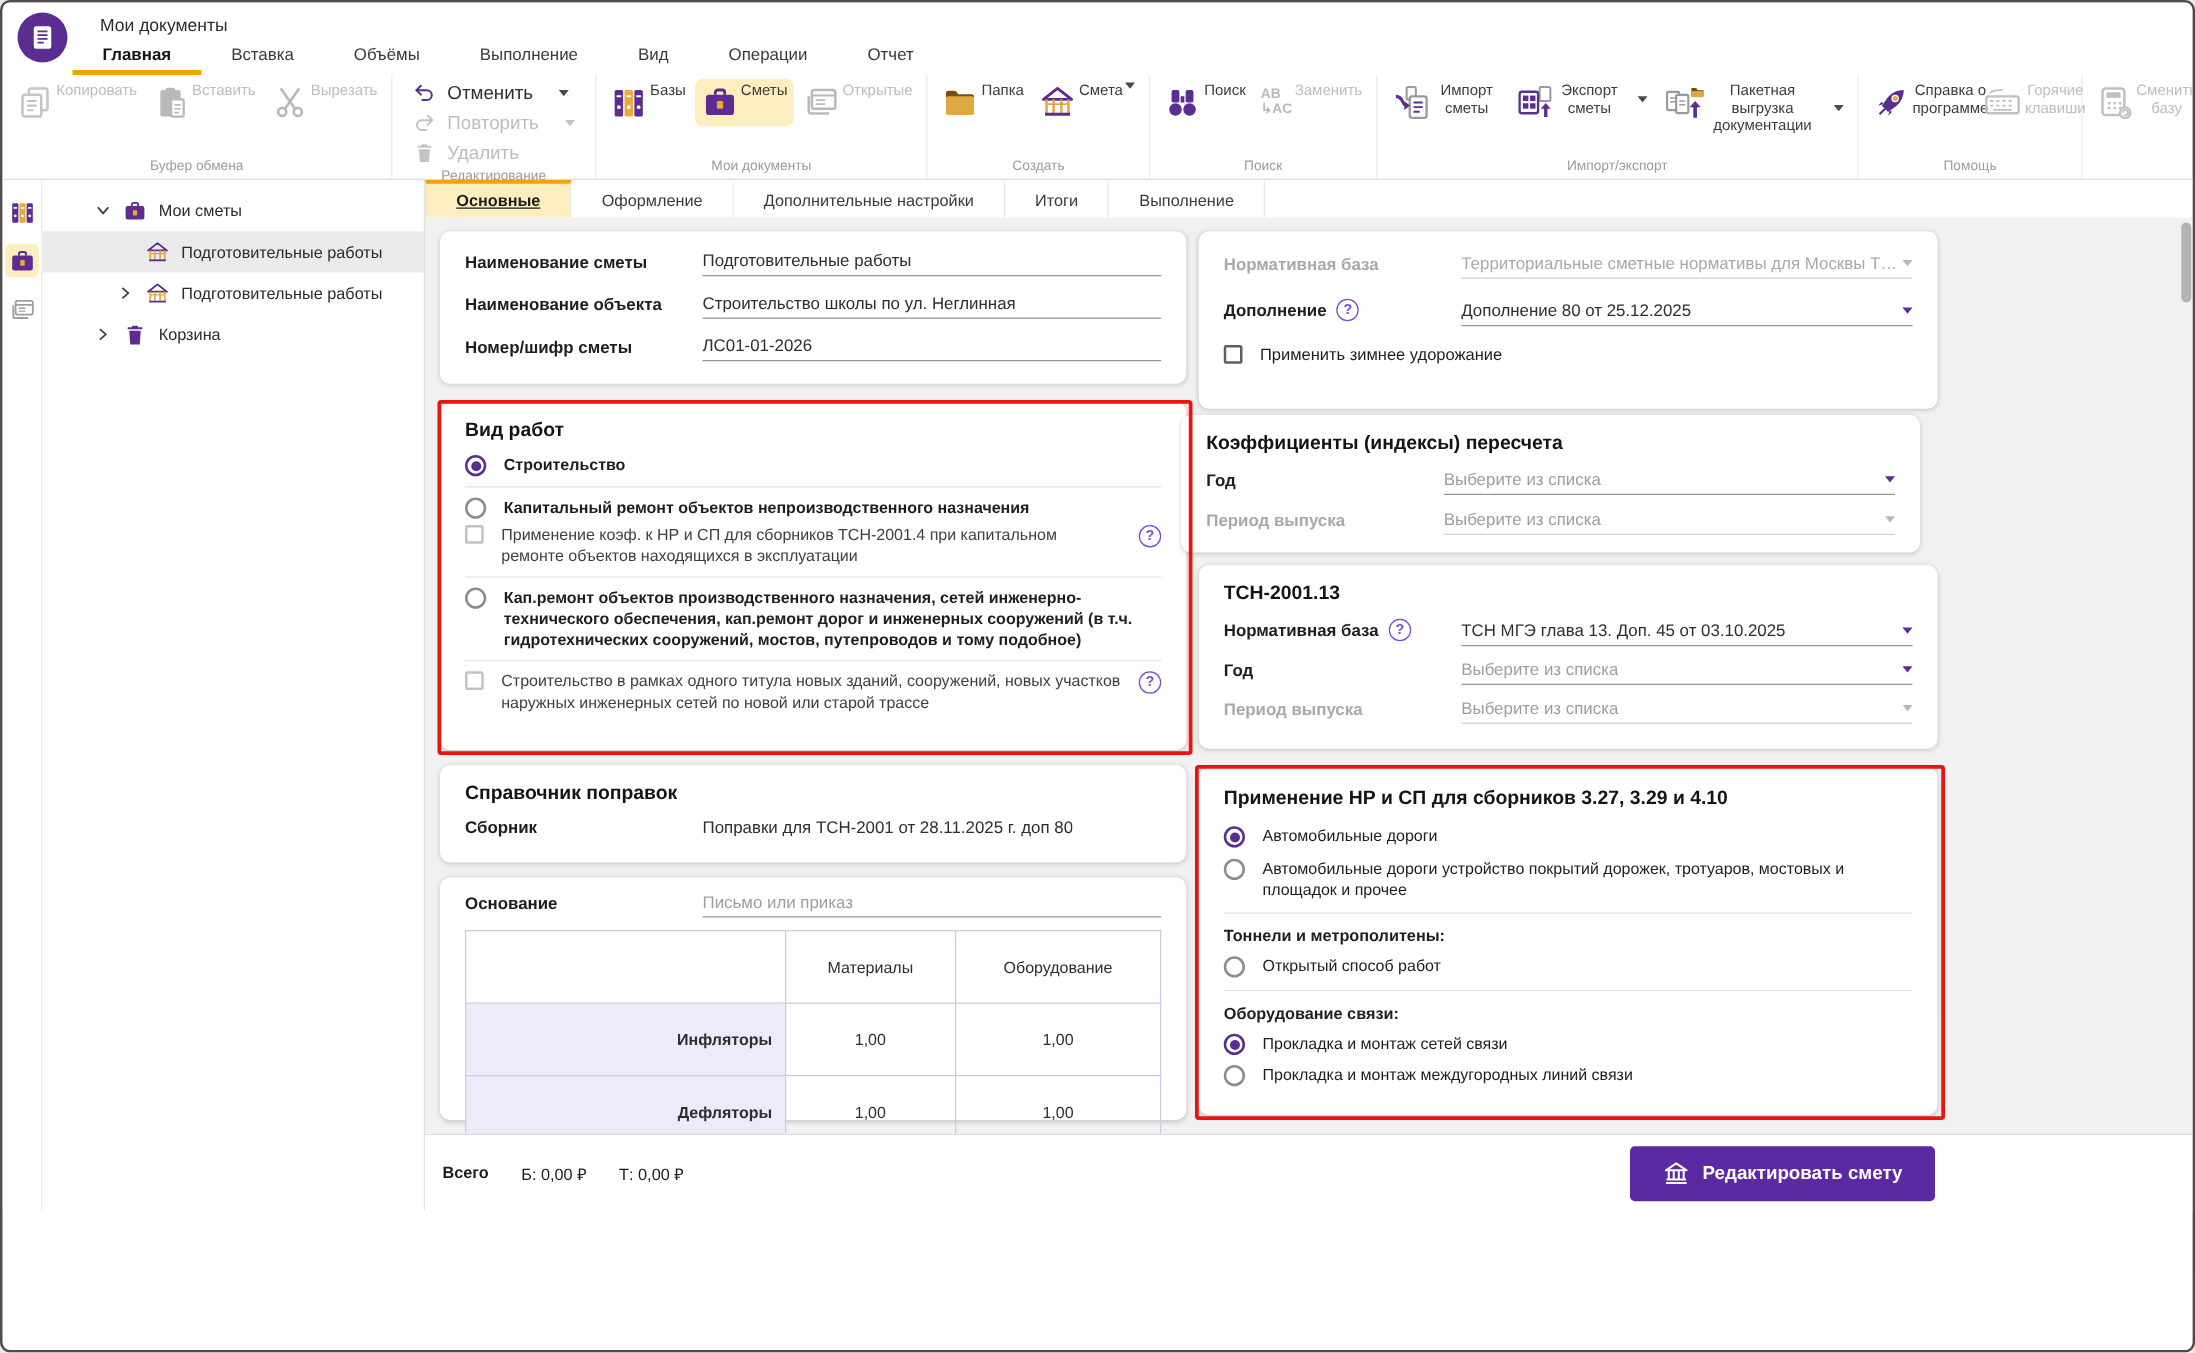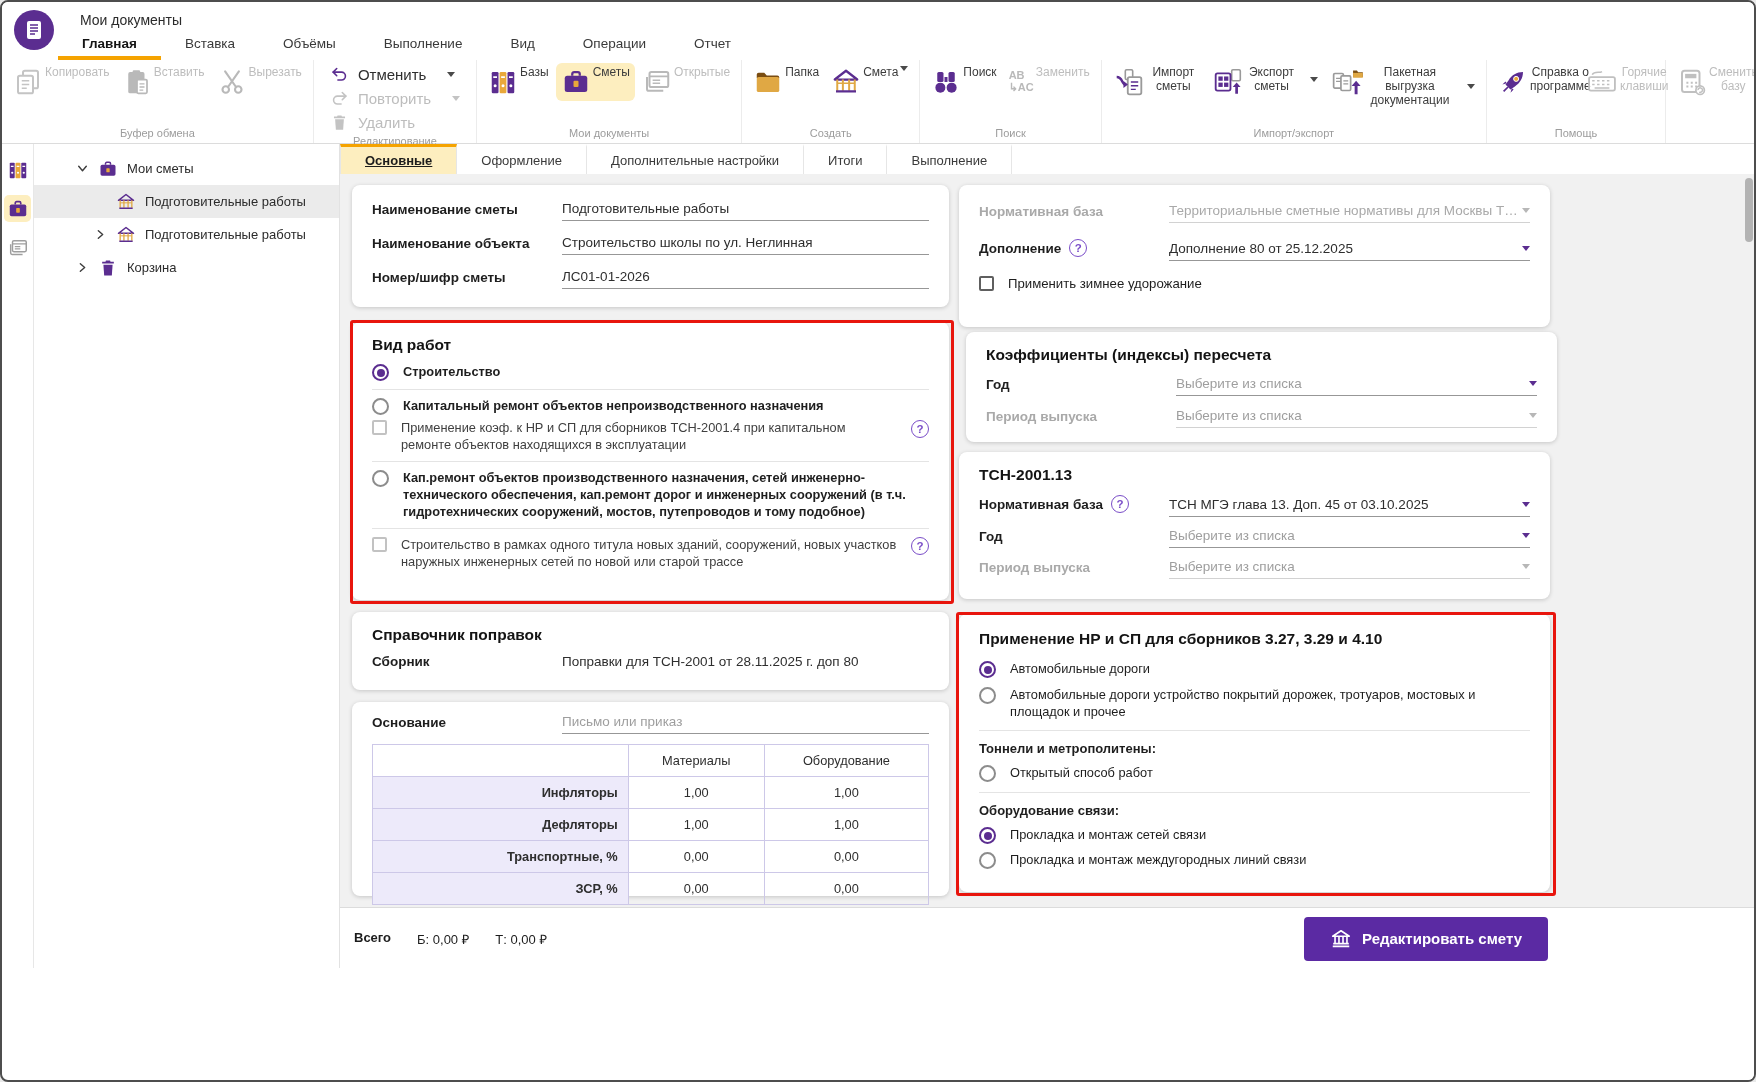--- a/index.html
+++ b/index.html
@@ -80,21 +80,21 @@
   .radio.checked::after { content:''; position:absolute; inset:2.5px; background:#5b2d90; border-radius:50%; }
   .cbox { width:15px; height:15px; border:2px solid #c2c2c2; border-radius:2px; flex:0 0 auto; }
   .cbox.dark { border-color:#5f5f5f; }
   .optrow { display:flex; align-items:flex-start; gap:14px; cursor:pointer; }
   .optrow .olabel { font-size:12.8px; color:#1e1e1e; line-height:1.3; }
   .optrow .olabel.b { font-weight:700; }
   .optrow .olabel.dim { color:#3f3f3f; }
   .sep { border-top:1px solid #e4e4e4; }
 
   .ptable { width:100%; border-collapse:collapse; font-size:12.8px; }
-  .ptable th,.ptable td { border:1px solid #cdc8e8; padding:8px 10px; text-align:center; color:#2e2e2e; height:22px; }
+  .ptable th,.ptable td { border:1px solid #cdc8e8; padding:21px 10px; text-align:center; color:#2e2e2e; height:22px; }
   .ptable th { font-weight:400; }
   .ptable td.rlabel { background:#edeafa; font-weight:700; text-align:right; width:46%; }
 
   .red-outline { position:absolute; border:3px solid #e8150d; border-radius:3px; pointer-events:none; z-index:6; }
 
   .vscroll { position:absolute; right:1px; top:2px; width:8px; height:728px; }
   .vthumb { position:absolute; top:2px; right:0; width:8px; height:64px; background:#b3b3b3; border-radius:4px; }
 
   
   .footer { position:absolute; left:0; right:0; top:763px; height:62px; background:#fff; border-top:1px solid #dcdcdc; display:flex; align-items:center; padding:0 206px 0 14px; }
@@ -652,21 +652,21 @@
               <span class="txt">Дополнение 80 от 25.12.2025</span>
               <span class="tri"></span>
             </div>
         </div>
         <div class="optrow" style="align-items:center">
           <span class="cbox dark"></span>
           <span class="olabel" style="font-size:13.2px">Применить зимнее удорожание</span>
         </div>
       </div>
 
-      <div class="card" style="left:626px; top:158px; width:591px; height:110px; padding:14px 20px;">
+      <div class="card" style="left:605px; top:158px; width:591px; height:110px; padding:14px 20px;">
         <h3 style="margin-bottom:12px">Коэффициенты (индексы) пересчета</h3>
         <div class="frow" style="margin-bottom:12px">
           <div class="flabel">Год</div>
           <div class="fvalue ph">
               <span class="txt">Выберите из списка</span>
               <span class="tri"></span>
             </div>
         </div>
         <div class="frow disabled">
           <div class="flabel">Период выпуска</div>

